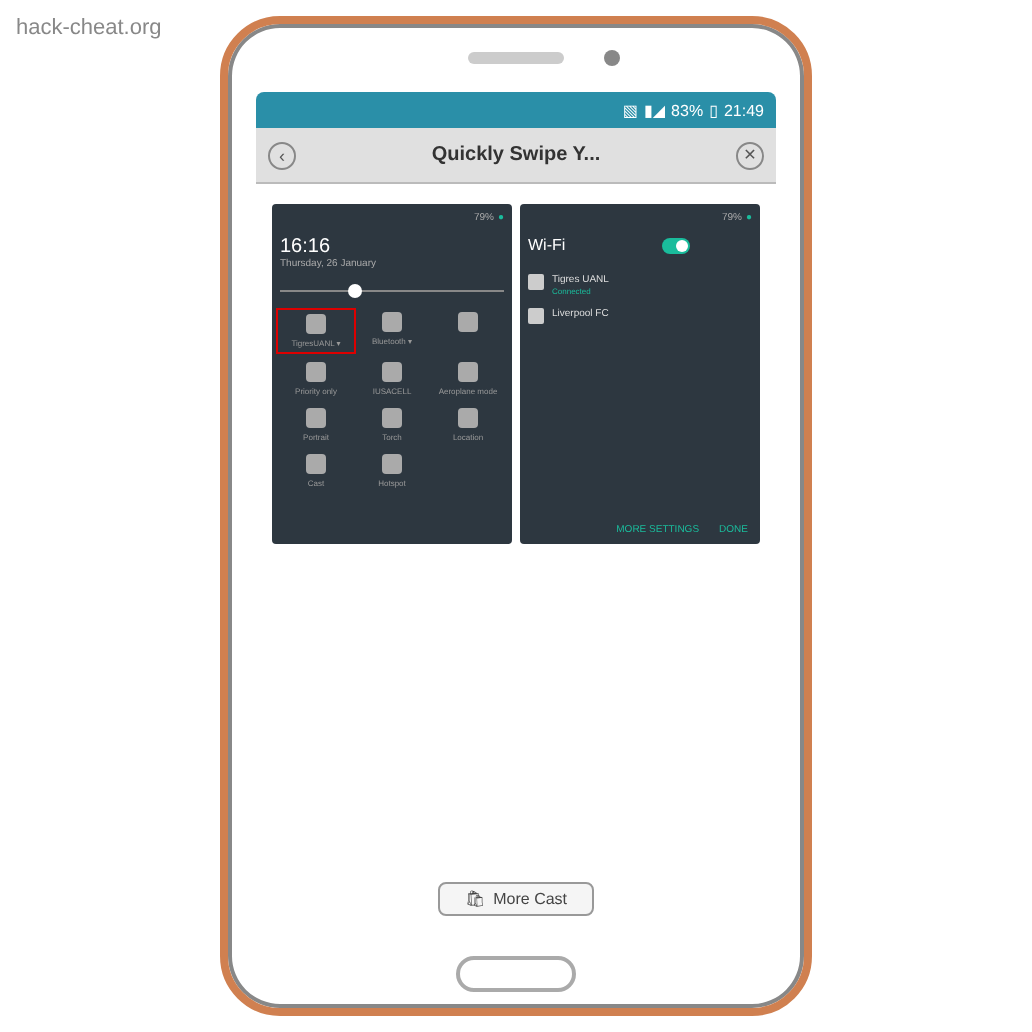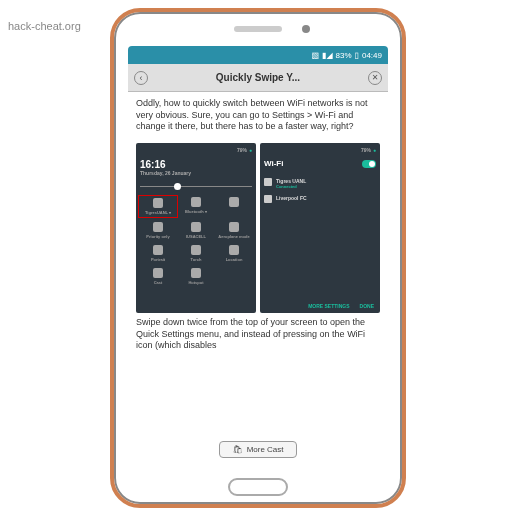--- a/index.html
+++ b/index.html
@@ -1,44 +1,44 @@
 <!DOCTYPE html>
 <html><head>
 <meta charset="utf-8">
 <style>
 * { margin: 0; padding: 0; box-sizing: border-box; }
 body { width: 516px; height: 516px; background: #fff; font-family: Arial, sans-serif; position: relative; overflow: hidden; }
-.watermark { position: absolute; top: 20px; left: 8px; color: #888; font-size: 11px; z-index: 100; }
+.watermark { position: absolute; top: 8px; left: 8px; color: #888; font-size: 11px; z-index: 100; }
 .phone-frame { position: absolute; left: 110px; top: 8px; width: 296px; height: 500px; background: #fff; border: 4px solid #d08050; border-radius: 30px; box-shadow: 0 0 0 2px #888 inset; }
 .phone-inner { position: absolute; left: 14px; top: 34px; right: 14px; bottom: 34px; background: #000; border-radius: 4px; overflow: hidden; }
 .speaker { position: absolute; top: 14px; left: 50%; transform: translateX(-50%); width: 48px; height: 6px; background: #ccc; border-radius: 3px; }
 .camera { position: absolute; top: 13px; left: 50%; margin-left: 44px; width: 8px; height: 8px; background: #888; border-radius: 50%; }
 .home-btn { position: absolute; bottom: 8px; left: 50%; transform: translateX(-50%); width: 60px; height: 18px; border: 2px solid #aaa; border-radius: 10px; }
 .screen { width: 100%; height: 100%; background: #fff; display: flex; flex-direction: column; }
 .status-bar { height: 18px; background: #2a8fa8; display: flex; align-items: center; justify-content: flex-end; padding: 0 6px; gap: 3px; color: #fff; font-size: 8px; }
 .status-bar .icon-box { display: inline-flex; align-items: center; }
 .app-header { height: 28px; background: #e0e0e0; display: flex; align-items: center; justify-content: center; position: relative; border-bottom: 1px solid #bbb; }
 .app-header .title { font-size: 10px; font-weight: bold; color: #333; }
 .app-header .back { position: absolute; left: 6px; width: 14px; height: 14px; border: 1px solid #888; border-radius: 50%; display: flex; align-items: center; justify-content: center; font-size: 9px; color: #555; }
 .app-header .close { position: absolute; right: 6px; width: 14px; height: 14px; border: 1px solid #888; border-radius: 50%; display: flex; align-items: center; justify-content: center; font-size: 8px; color: #555; }
 .content { flex: 1; padding: 6px 8px; font-size: 9px; color: #333; overflow: hidden; display: flex; flex-direction: column; }
 .content p { margin-bottom: 6px; line-height: 1.3; }
-.shots { display: flex; gap: 4px; margin: 4px 0; font-weight: bold; }
+.shots { display: flex; gap: 4px; margin: 4px 0; }
 .shot { flex: 1; background: #2d3740; height: 170px; border-radius: 2px; position: relative; color: #ccc; font-size: 6px; padding: 4px; }
 .shot-status { display: flex; justify-content: flex-end; gap: 2px; font-size: 5px; color: #aaa; }
 .shot-status .teal { color: #1abc9c; }
 .shot .time { font-size: 10px; color: #fff; margin-top: 6px; }
 .shot .date { font-size: 5px; color: #aaa; }
 .brightness { margin: 10px 0; height: 1px; background: #888; position: relative; }
 .brightness::after { content: ''; position: absolute; left: 30%; top: -3px; width: 7px; height: 7px; background: #fff; border-radius: 50%; }
 .qs-grid { display: grid; grid-template-columns: 1fr 1fr 1fr; gap: 6px 2px; margin-top: 8px; }
 .qs-item { text-align: center; font-size: 4px; color: #999; }
 .qs-item .qicon { width: 10px; height: 10px; margin: 0 auto 2px; background: #aaa; border-radius: 2px; }
 .qs-item.wifi { border: 1px solid #d00; padding: 2px 0; margin: -2px; }
-.shot-right-title { font-size: 8px; color: #fff; display: flex; justify-content: space-between; align-items: center; margin-top: 6px; gap: 48px; }
+.shot-right-title { font-size: 8px; color: #fff; display: flex; justify-content: flex-start; align-items: center; margin-top: 6px; gap: 48px; }
 .toggle { width: 14px; height: 8px; background: #1abc9c; border-radius: 4px; position: relative; }
 .toggle::after { content: ''; position: absolute; right: 1px; top: 1px; width: 6px; height: 6px; background: #fff; border-radius: 50%; }
 .wifi-list { margin-top: 10px; }
 .wifi-item { display: flex; gap: 4px; align-items: flex-start; margin-bottom: 6px; font-size: 5px; color: #ddd; }
 .wifi-item .wicon { width: 8px; height: 8px; background: #ccc; border-radius: 1px; }
 .wifi-item .sub { font-size: 4px; color: #1abc9c; }
 .shot-footer { position: absolute; bottom: 4px; right: 6px; font-size: 5px; color: #1abc9c; display: flex; gap: 10px; }
 .more-apps { margin-top: auto; text-align: center; padding: 6px 0; }
 .more-apps button { border: 1px solid #999; background: #f5f5f5; border-radius: 4px; padding: 3px 12px; font-size: 8px; color: #444; display: inline-flex; align-items: center; gap: 4px; }
 </style>
@@ -52,31 +52,30 @@
   <div class="camera"></div>
   <div class="home-btn"></div>
   <div class="phone-inner">
     <div class="screen">
 
       <div class="status-bar">
         <span class="icon-box">▧</span>
         <span class="icon-box">▮◢</span>
         <span class="icon-box">83%</span>
         <span class="icon-box">▯</span>
-        <span class="icon-box">04:49</span>
+        <span class="icon-box">21:49</span>
       </div>
 
       <div class="app-header">
         <div class="back">‹</div>
         <div class="title">Quickly Swipe Y...</div>
         <div class="close">✕</div>
       </div>
 
       <div class="content">
-        <p>Oddly, how to quickly switch between WiFi networks is not very obvious. Sure, you can go to Settings &gt; Wi-Fi and change it there, but there has to be a faster way, right?</p>
 
         <div class="shots">
           <div class="shot">
             <div class="shot-status">
               <span>79%</span>
               <span class="teal">●</span>
             </div>
             <div class="time">16:16</div>
             <div class="date">Thursday, 26 January</div>
             <div class="brightness"></div>
@@ -119,21 +118,20 @@
                 </div>
               </div>
             </div>
             <div class="shot-footer">
               <span>MORE SETTINGS</span>
               <span>DONE</span>
             </div>
           </div>
         </div>
 
-        <p>Swipe down twice from the top of your screen to open the Quick Settings menu, and instead of pressing on the WiFi icon (which disables</p>
 
         <div class="more-apps">
           <button>
             <span>🛍</span>
             <span>More Cast</span>
           </button>
         </div>
       </div>
 
     </div>

